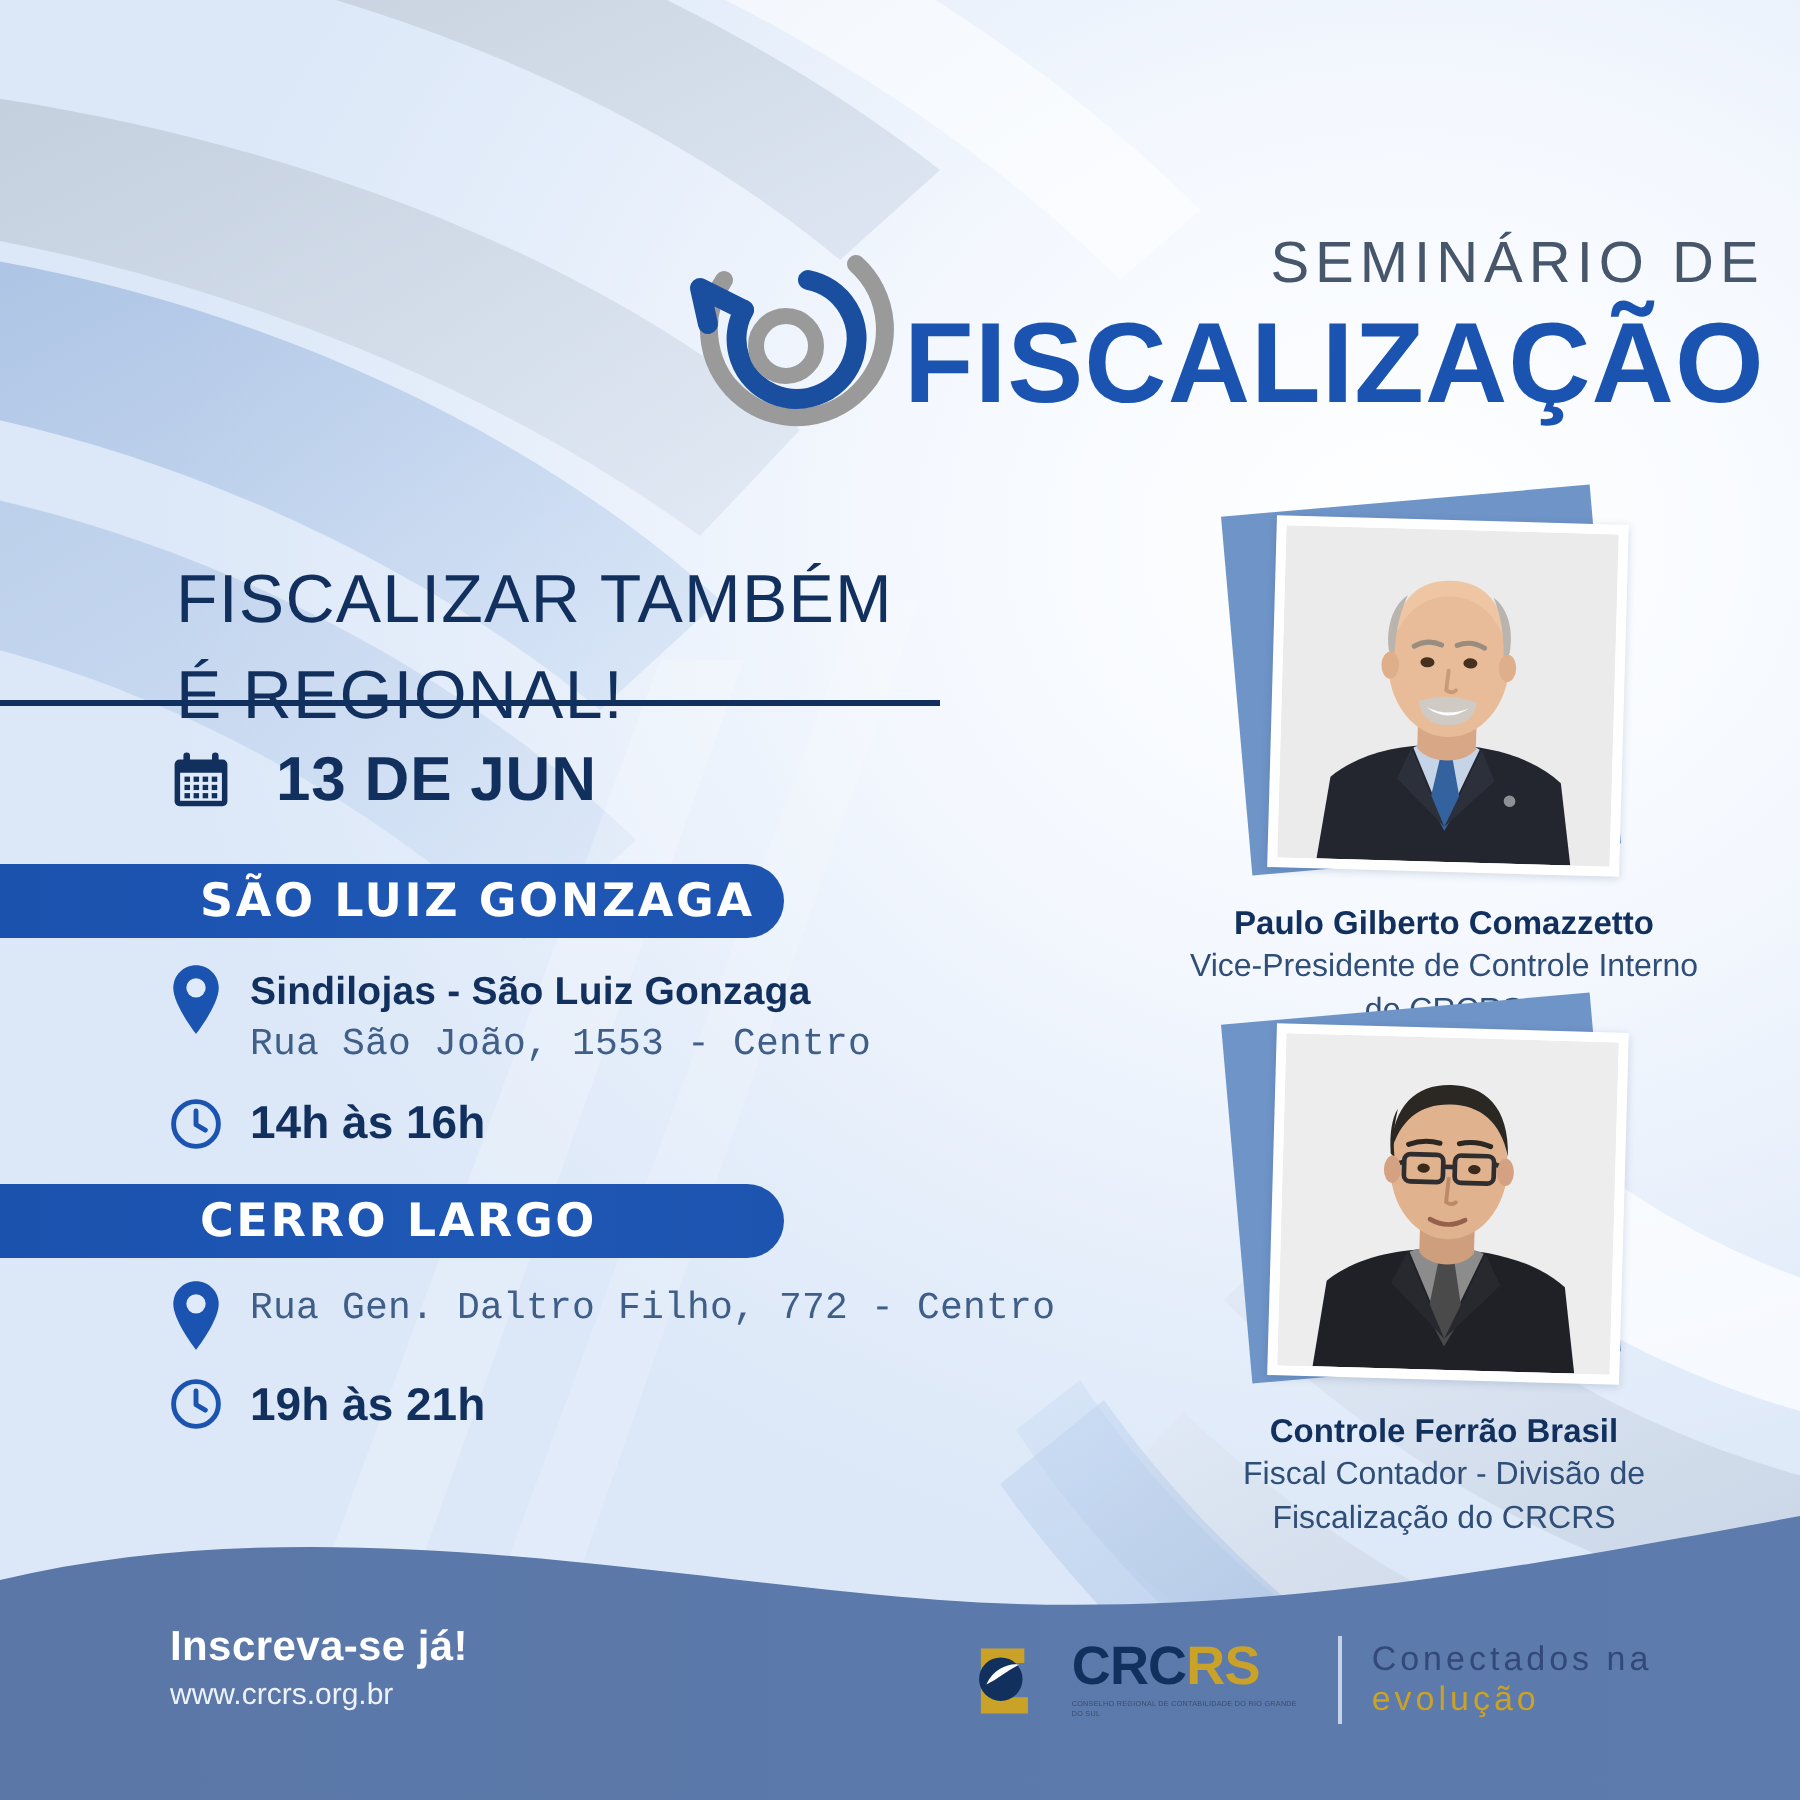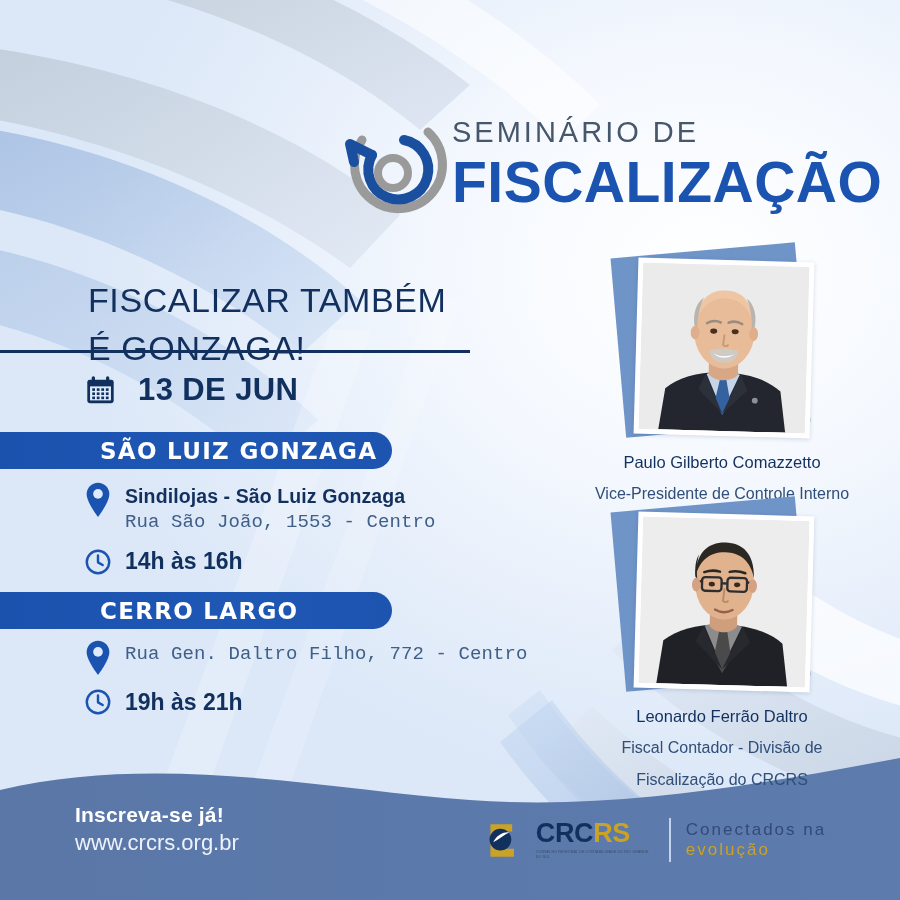--- a/index.html
+++ b/index.html
@@ -14,21 +14,21 @@
     position:absolute; inset:0;
     width:900px; height:900px;
     overflow:hidden;
     background:
       radial-gradient(ellipse 620px 520px at 78% 30%, #ffffff 0%, #f4f8fe 42%, #e4edfa 78%, #dce8f8 100%),
       linear-gradient(135deg,#cfe0f6 0%,#e8f1fc 45%,#ffffff 70%,#e9f1fb 100%);
   }
   .bg-svg { position:absolute; inset:0; width:900px; height:900px; }
 
   
-  .header { position:absolute; left:0; top:52px; width:900px; height:130px; }
+  .header { position:absolute; left:0; top:52px; width:900px; height:130px;text-align:right; }
   .logo-mark { position:absolute; left:332px; top:58px; width:122px; height:118px; }
   .title-wrap { position:absolute; left:452px; top:66px; }
   .t-small {
     font-size:29px; letter-spacing:3.0px; color:#46566b;
     font-weight:300; line-height:1;
   }
   .t-big {
     font-size:57px; font-weight:bold; color:#1a54b0;
     letter-spacing:0.5px; line-height:1.08; margin-top:5px;
   }
@@ -91,31 +91,31 @@
     position:absolute; left:6px; top:2px; width:176px; height:176px;
     background:#ffffff; padding:5px; transform:rotate(1.6deg);
     box-shadow:0 1px 4px rgba(30,60,110,0.18);
   }
   .photo-inner {
     width:100%; height:100%; overflow:hidden; position:relative;
     background:#e9e9ea;
   }
   .cap { text-align:center; margin-top:16px; }
   .cap-name {
-    font-size:16.5px; font-weight:normal; color:#12305e; line-height:1.3;
+    font-size:16.5px; font-weight:bold; color:#12305e; line-height:1.3;
   }
   .cap-role {
-    font-size:16px; color:#2f4e78; line-height:1.32; margin-top:10px;
-  }
-  .footer-left { position:absolute; left:75px; bottom:42px; }
+    font-size:16px; color:#2f4e78; line-height:1.32; margin-top:0;
+  }
+  .footer-left { position:absolute; left:85px; bottom:42px; }
   .f-big {
     font-size:21px; font-weight:bold; color:#ffffff; line-height:1.3;
     letter-spacing:0.2px;
   }
-  .f-url { font-size:22px; color:#eef3fb; line-height:1.35; }
+  .f-url { font-size:15px; color:#eef3fb; line-height:1.35; }
   .crc-logo {
     position:absolute; left:485px; bottom:38px;
     display:flex; align-items:center; gap:11px;
   }
   .crc-word { display:flex; flex-direction:column; line-height:1; }
   .crc-main { font-size:27px; font-weight:bold; letter-spacing:-0.4px; }
   .crc-c { color:#12305e; }
   .crc-rs { color:#c9a227; }
   .crc-sub {
     font-size:3.6px; color:#3a4c6b; letter-spacing:0.15px;
@@ -180,21 +180,21 @@
       <circle cx="61" cy="63" r="15" stroke="#9a9a9a" stroke-width="8" fill="none"></circle>
     </svg>
     <div class="title-wrap">
       <div class="t-small">SEMINÁRIO DE</div>
       <div class="t-big">FISCALIZAÇÃO</div>
     </div>
   </div>
 
   <div class="tagline">
     <div>FISCALIZAR TAMBÉM</div>
-    <div>É GONZAGA!</div>
+    <div>É REGIONAL!</div>
   </div>
   <div class="divider"></div>
 
   <div class="date-row">
     <svg width="33" height="33" viewBox="0 0 24 24">
       <rect x="2.4" y="4.2" width="19.2" height="17" rx="1.8" fill="#12305e"></rect>
       <rect x="4.4" y="9" width="15.2" height="10.2" fill="#dfeafb"></rect>
       <rect x="5.6" y="1.6" width="2.4" height="4.6" rx="1.2" fill="#12305e"></rect>
       <rect x="16" y="1.6" width="2.4" height="4.6" rx="1.2" fill="#12305e"></rect>
       <g fill="#12305e">
@@ -353,21 +353,21 @@
 
             <path d="M 76 93 q 9 5 18 0" stroke="#96604a" stroke-width="2.4" fill="none" stroke-linecap="round"></path>
 
             <ellipse cx="56" cy="68" rx="4.3" ry="7" fill="#d4a282"></ellipse>
             <ellipse cx="114" cy="68" rx="4.3" ry="7" fill="#d4a282"></ellipse>
           </svg>
         </div>
       </div>
     </div>
     <div class="cap">
-      <div class="cap-name">Leonardo Ferrão Daltro</div>
+      <div class="cap-name">Controle Ferrão Brasil</div>
       <div class="cap-role">Fiscal Contador - Divisão de</div>
       <div class="cap-role">Fiscalização do CRCRS</div>
     </div>
   </div>
 
   <div class="footer-left">
     <div class="f-big">Inscreva-se já!</div>
     <a class="f-url" href="#" style="text-decoration:none;">www.crcrs.org.br</a>
   </div>
 

